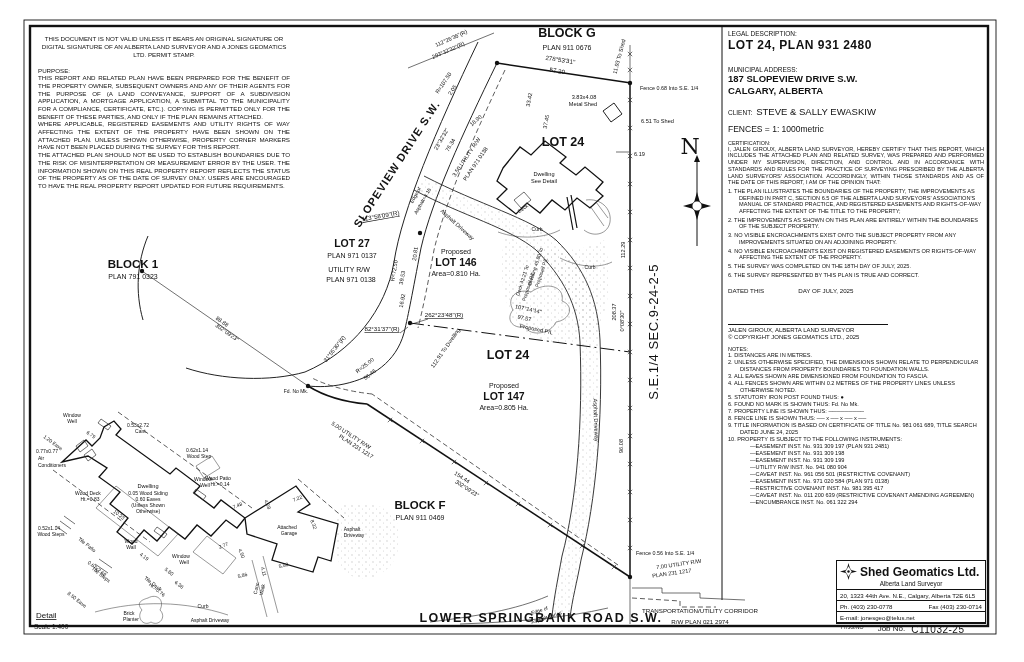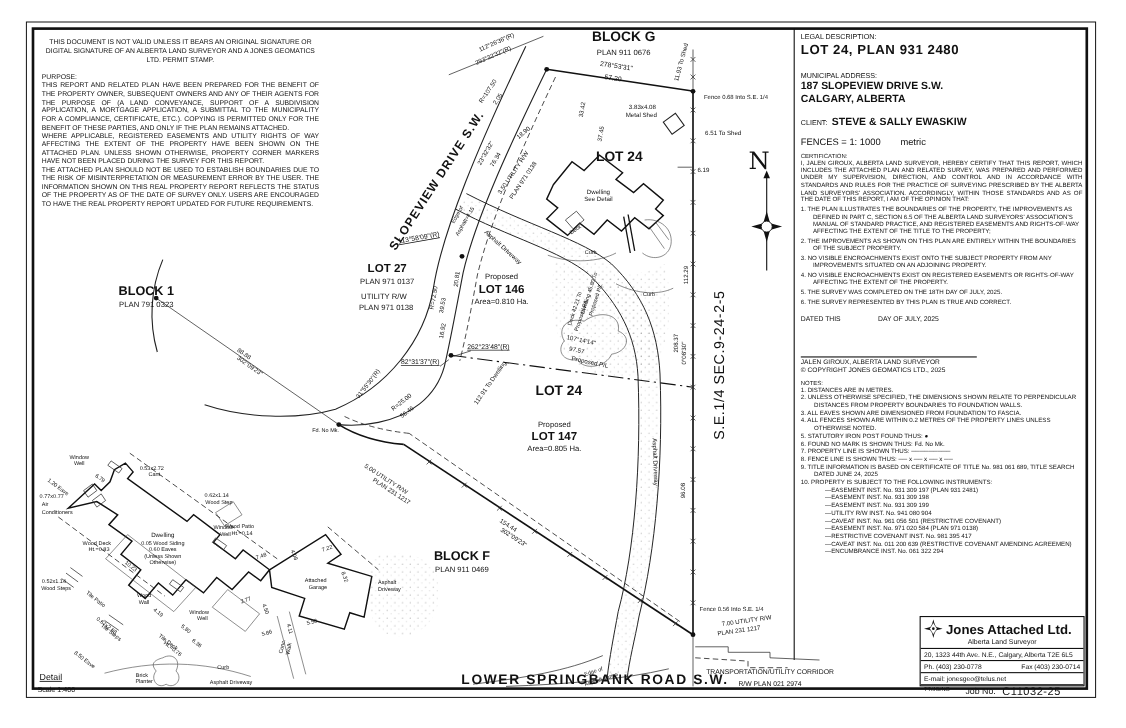--- a/index.html
+++ b/index.html
@@ -36,23 +36,23 @@
   .tb-l1,.tb-l2{font-weight:bold;font-size:20px;text-align:center;letter-spacing:.5px;line-height:1.15}
   .tb-val{font-size:6.2px;text-align:center;margin-top:5px;line-height:1.25}
   .tb-ph{font-size:6.2px;margin-top:9px}
   .tb-p{font-size:6.2px;line-height:1.24;text-align:justify}
   
   .panel{position:absolute;left:728px;top:30px;width:256px}
   .lbl{font-size:6.5px}
   .legalbig{font-weight:bold;font-size:12px;letter-spacing:.5px;margin:1px 0 14px}
   .addr{font-weight:bold;font-size:9.5px;line-height:1.25}
   .clientrow{margin-top:4px}
-  .clientval{font-weight:bold;font-size:9.5px;margin-left:4px}
+  .clientval{font-weight:normal;font-size:9.5px;margin-left:4px}
   .scalerow{margin-top:5px;font-size:8.5px}
-  .scalerow span+span{margin-left:18px}
+  .scalerow span+span{}
   .sec{font-size:5.4px;margin-top:6px}
   .body56{font-size:5.6px;line-height:1.2;text-align:justify}
   .item{font-size:5.6px;line-height:1.2;padding-left:11px;text-indent:-11px;margin-top:2px}
   .dated{font-size:6.2px;margin-top:9px}
   .dated span+span{margin-left:34px}
   .sig{border-top:1px solid #111;width:160px;margin-top:30px;padding-top:2px;font-size:6px}
   .copy{font-size:6px;margin-top:1px}
   .noteitem{font-size:5.6px;line-height:1.25;padding-left:12px;text-indent:-12px}
   .inst{font-size:5.6px;line-height:1.25;padding-left:22px}
   
@@ -410,21 +410,21 @@
   <div class="inst">—ENCUMBRANCE INST. No. 061 322 294</div>
 </div>
 
 <div class="firmbox">
   <div class="fb-r1">
     <svg width="17" height="17" viewBox="0 0 20 20" style="flex:none;margin-right:3px">
       <path d="M10,0 L12,8 L20,10 L12,12 L10,20 L8,12 L0,10 L8,8 Z" fill="#111"></path>
       <path d="M10,3.5 L14,10 L10,16.5 L6,10 Z" fill="#fff" stroke="#111" stroke-width=".6"></path>
       <circle cx="10" cy="10" r="1.4" fill="#111"></circle>
     </svg>
-    <span class="fb-name">Jones Attached Ltd.</span>
+    <span class="fb-name">Shed Geomatics Ltd.</span>
   </div>
   <div class="fb-sub">Alberta Land Surveyor</div>
   <div class="fb-line">20, 1323 44th Ave. N.E., Calgary, Alberta T2E 6L5</div>
   <div class="fb-pf">
     <span>Ph. (403) 230-0778</span>
     <span>Fax (403) 230-0714</span>
   </div>
   <div class="fb-line" style="border-bottom:1px solid #111">E-mail: jonesgeo@telus.net</div>
   <div class="fb-job">
     <span class="fb-ini">TT/JG/NO</span>

